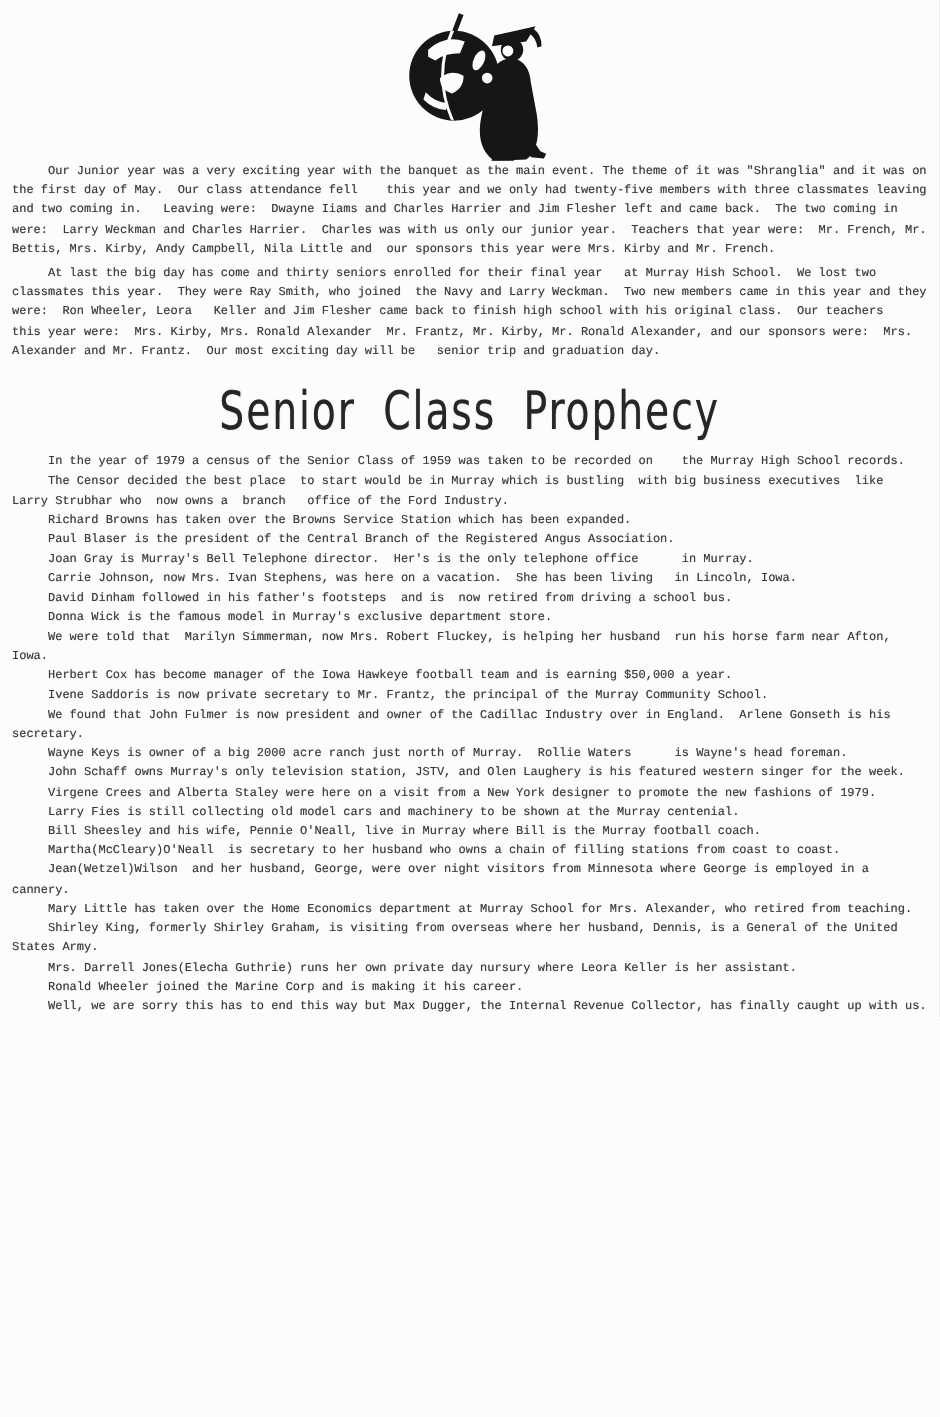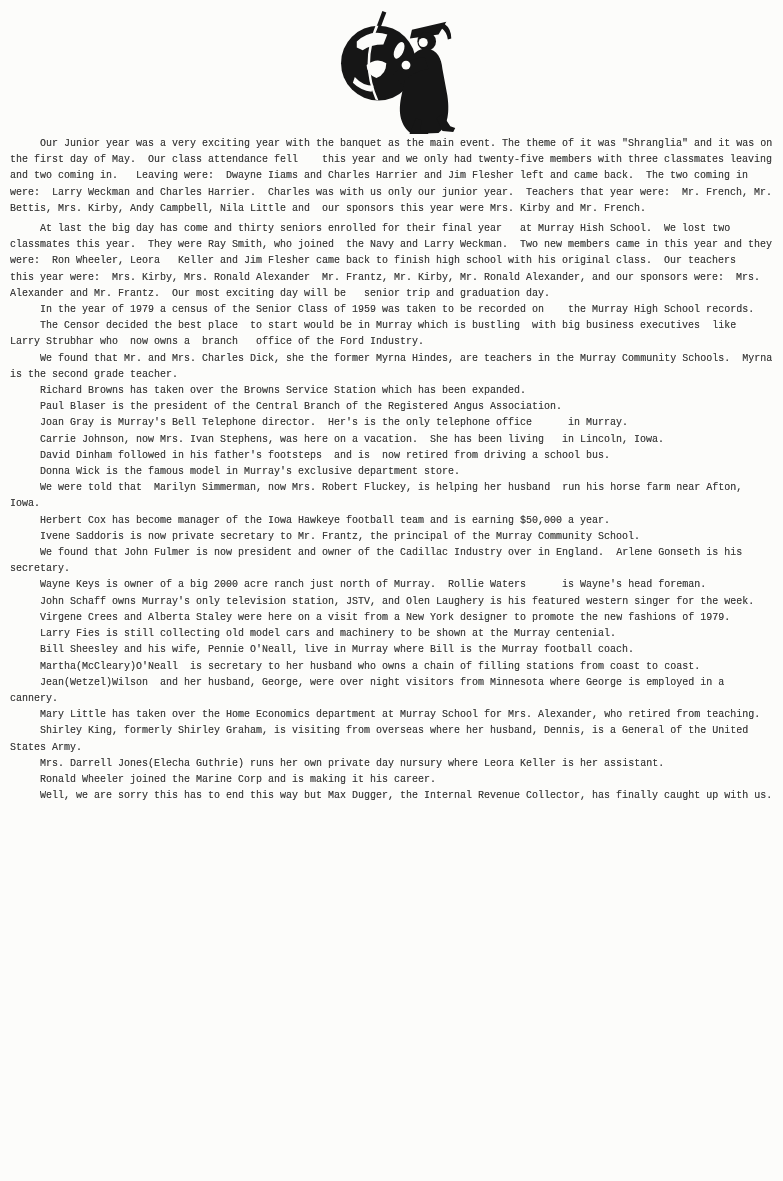--- a/index.html
+++ b/index.html
@@ -80,25 +80,25 @@
         <circle cx="80" cy="58" r="4.5"></circle>
       </g>
     </svg>
   </div>
 
   <div class="intro">
     <p class="tw">     Our Junior year was a very exciting year with the banquet as the main event. The theme of it was "Shranglia" and it was on the first day of May.  Our class attendance fell    this year and we only had twenty-five members with three classmates leaving and two coming in.   Leaving were:  Dwayne Iiams and Charles Harrier and Jim Flesher left and came back.  The two coming in were:  Larry Weckman and Charles Harrier.  Charles was with us only our junior year.  Teachers that year were:  Mr. French, Mr. Bettis, Mrs. Kirby, Andy Campbell, Nila Little and  our sponsors this year were Mrs. Kirby and Mr. French.</p>
     <p class="tw">     At last the big day has come and thirty seniors enrolled for their final year   at Murray Hish School.  We lost two classmates this year.  They were Ray Smith, who joined  the Navy and Larry Weckman.  Two new members came in this year and they were:  Ron Wheeler, Leora   Keller and Jim Flesher came back to finish high school with his original class.  Our teachers   this year were:  Mrs. Kirby, Mrs. Ronald Alexander  Mr. Frantz, Mr. Kirby, Mr. Ronald Alexander, and our sponsors were:  Mrs. Alexander and Mr. Frantz.  Our most exciting day will be   senior trip and graduation day.</p>
   </div>
 
+  <h1 class="title"><span>Senior Class Prophecy</span></h1>
 
   <div class="prophecy">
       <p class="tw"><span>     In the year of 1979 a census of the Senior Class of 1959 was taken to be recorded on    the Murray High School records.</span></p>
       <p class="tw"><span>     The Censor decided the best place  to start would be in Murray which is bustling  with big business executives  like  </span><span class="u">Larry Strubhar</span><span> who  now owns a  branch   office of the Ford Industry.</span></p>
-      <p class="tw"><span>     We found that Mr. and Mrs. Charles Dick, she the former </span><span class="u">Myrna Hindes</span><span>, are teachers in the Murray Community Schools.  Myrna is the second grade teacher.</span></p>
       <p class="tw"><span>     </span><span class="u">Richard Browns</span><span> has taken over the Browns Service Station which has been expanded.</span></p>
       <p class="tw"><span>     </span><span class="u">Paul Blaser</span><span> is the president of the Central Branch of the Registered Angus Association.</span></p>
       <p class="tw"><span>     </span><span class="u">Joan Gray</span><span> is Murray's Bell Telephone director.  Her's is the only telephone office      in Murray.</span></p>
       <p class="tw"><span>     </span><span class="u">Carrie Johnson</span><span>, now Mrs. Ivan Stephens, was here on a vacation.  She has been living   in Lincoln, Iowa.</span></p>
       <p class="tw"><span>     </span><span class="u">David Dinham</span><span> followed in his father's footsteps  and is  now retired from driving a school bus.</span></p>
       <p class="tw"><span>     </span><span class="u">Donna Wick</span><span> is the famous model in Murray's exclusive department store.</span></p>
       <p class="tw"><span>     We were told that  </span><span class="u">Marilyn Simmerman</span><span>, now Mrs. Robert Fluckey, is helping her husband  run his horse farm near Afton, Iowa.</span></p>
       <p class="tw"><span>     </span><span class="u">Herbert Cox</span><span> has become manager of the Iowa Hawkeye football team and is earning $50,000 a year.</span></p>
       <p class="tw"><span>     </span><span class="u">Ivene Saddoris</span><span> is now private secretary to </span><span class="u">Mr. Frantz</span><span>, the principal of the Murray Community School.</span></p>
       <p class="tw"><span>     We found that </span><span class="u">John Fulmer</span><span> is now president and owner of the Cadillac Industry over in England.  </span><span class="u">Arlene Gonseth</span><span> is his secretary.</span></p>

